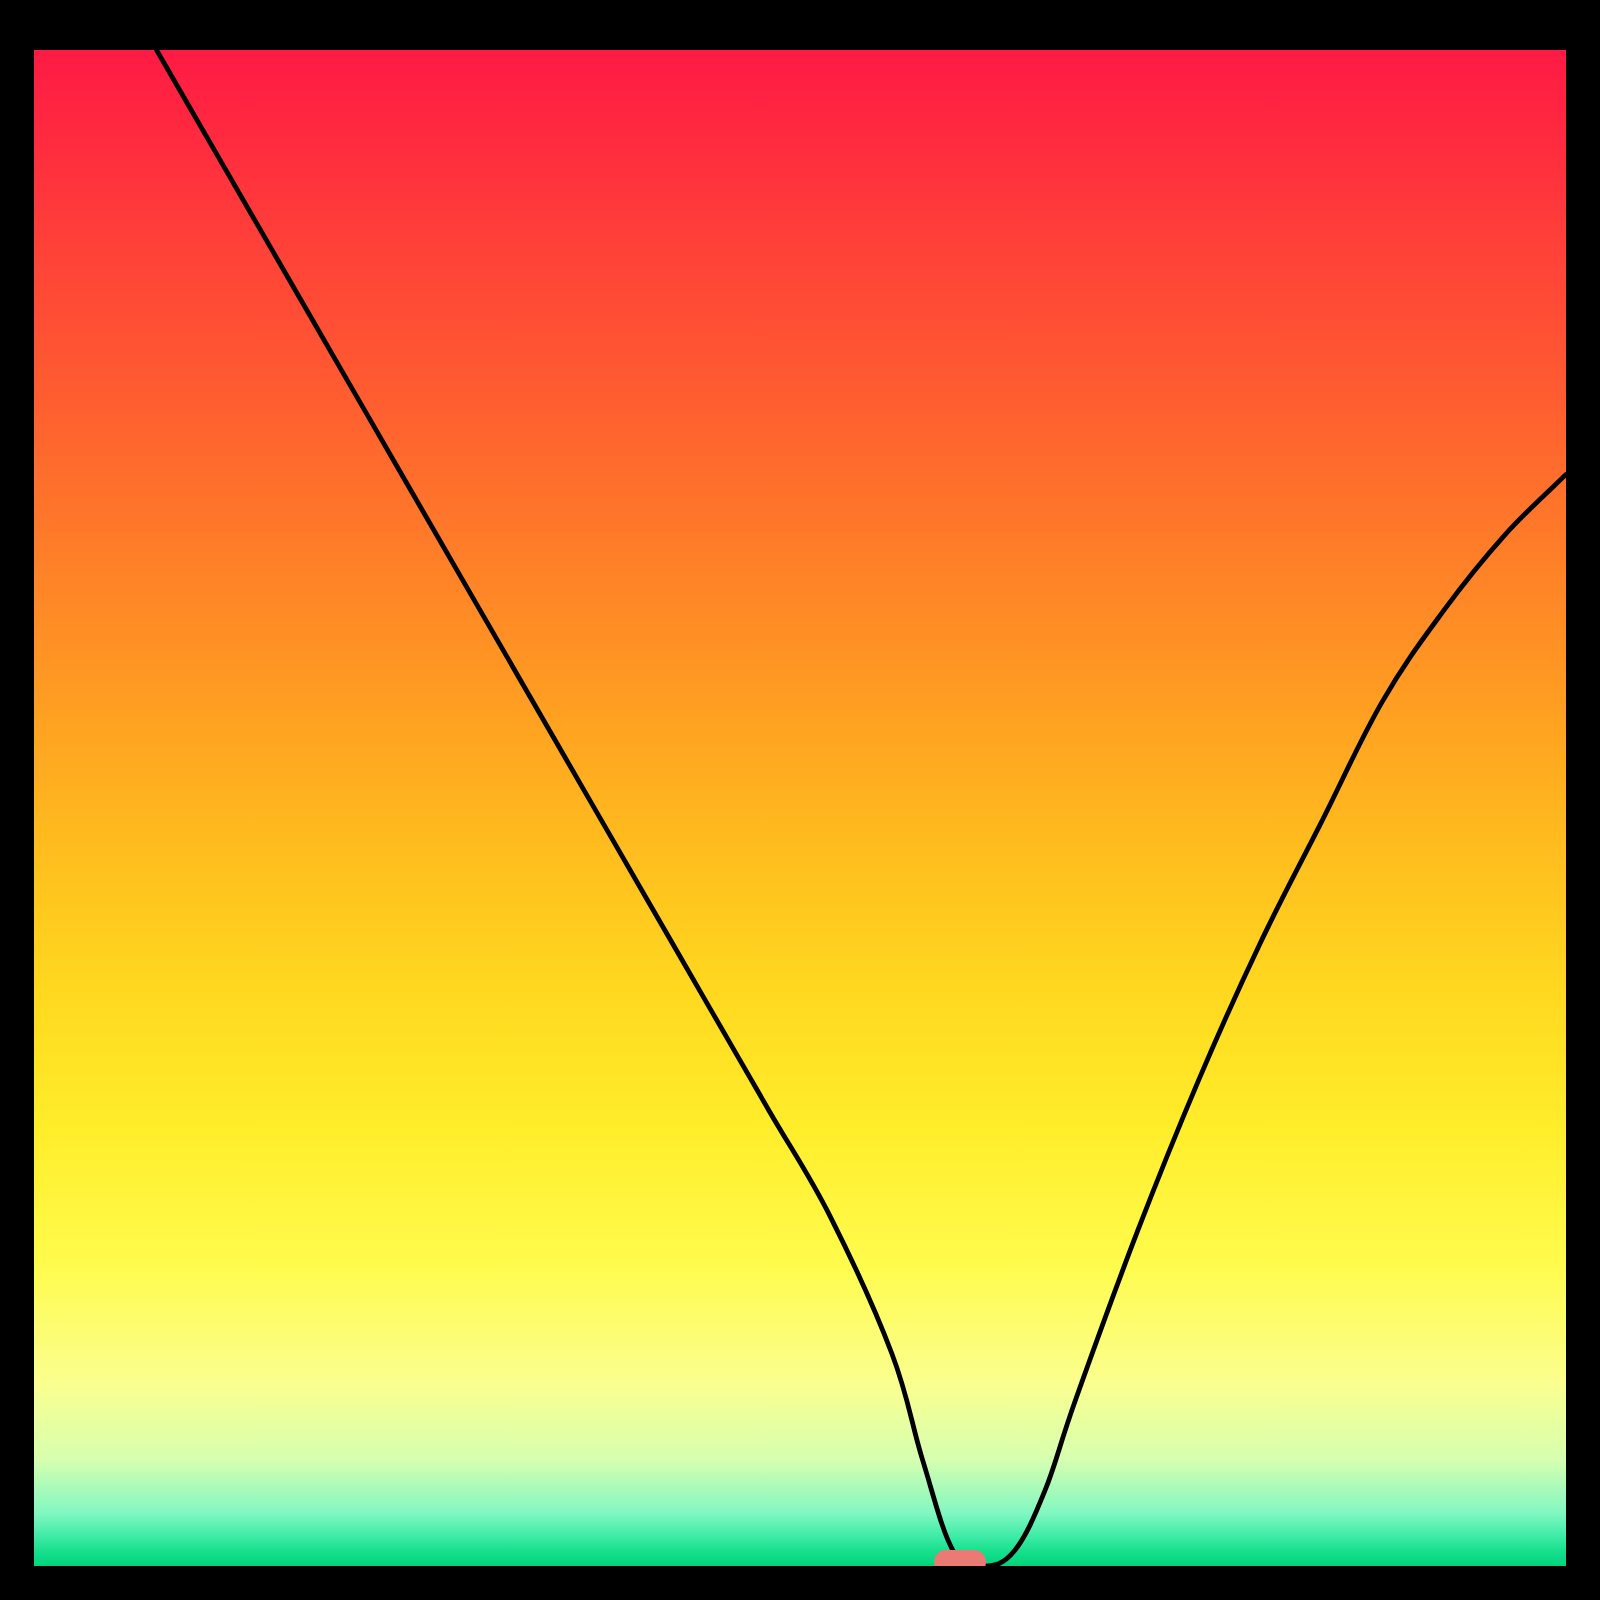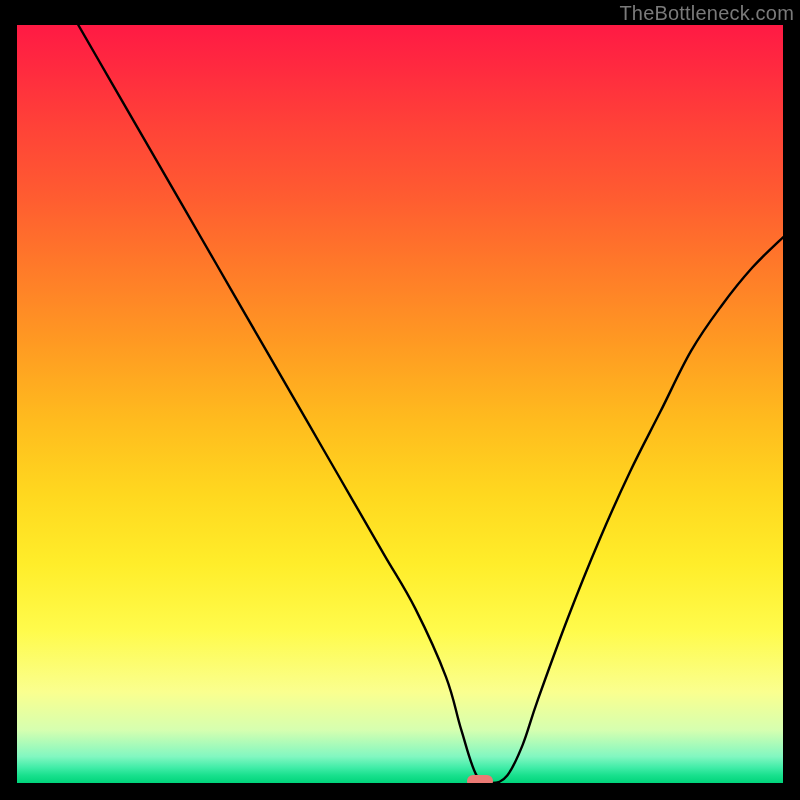--- a/index.html
+++ b/index.html
@@ -82,21 +82,20 @@
     border-radius: 6px;
     background: #eb7a74;
     transform: translate(-50%, -50%);
   }
 </style>
 </head>
 <body>
 
 <div class="frame">
 
-  <div class="watermark">TheBottleneck.com</div>
 
   <div class="plot-area">
     <div class="gradient-bg"></div>
 
     <svg class="curve-svg" viewBox="0 0 766 758" preserveAspectRatio="none">
       <path id="curve-path" class="curve-path" d="M 61.28 0.00 C 66.80 9.55, 80.89 33.96, 91.92 53.06 C 102.95 72.16, 111.53 87.02, 122.56 106.12 C 133.59 125.22, 142.17 140.08, 153.20 159.18 C 164.23 178.28, 172.81 193.14, 183.84 212.24 C 194.87 231.34, 203.45 246.20, 214.48 265.30 C 225.51 284.40, 234.09 299.26, 245.12 318.36 C 256.15 337.46, 264.73 352.32, 275.76 371.42 C 286.79 390.52, 295.37 405.38, 306.40 424.48 C 317.43 443.58, 326.01 458.44, 337.04 477.54 C 348.07 496.64, 356.65 511.50, 367.68 530.60 C 378.71 549.70, 387.29 561.83, 398.32 583.66 C 409.35 605.49, 420.69 630.05, 428.96 651.88 C 437.23 673.71, 438.76 687.20, 444.28 704.94 C 449.80 722.68, 454.08 740.87, 459.60 750.42 C 465.12 759.97, 469.40 758.00, 474.92 758.00 C 480.44 758.00, 484.72 757.24, 490.24 750.42 C 495.76 743.60, 500.04 733.74, 505.56 720.10 C 511.08 706.46, 512.61 697.81, 520.88 674.62 C 529.15 651.43, 540.49 619.89, 551.52 591.24 C 562.55 562.59, 571.13 541.36, 582.16 515.44 C 593.19 489.52, 601.77 470.41, 612.80 447.22 C 623.83 424.03, 632.41 408.41, 643.44 386.58 C 654.47 364.75, 663.05 345.04, 674.08 325.94 C 685.11 306.84, 693.69 295.47, 704.72 280.46 C 715.75 265.45, 724.33 254.84, 735.36 242.56 C 746.39 230.28, 760.48 217.70, 766.00 212.24"></path>
     </svg>
 
     <div id="min-marker" class="marker" style="left: 463.43px; top: 756px;"></div>
   </div>

